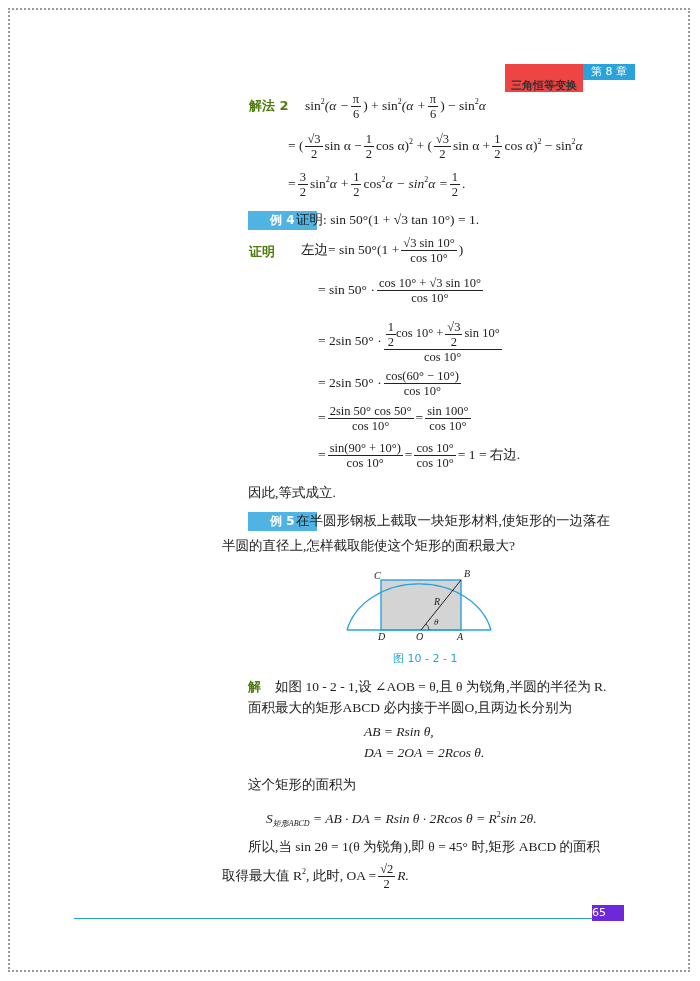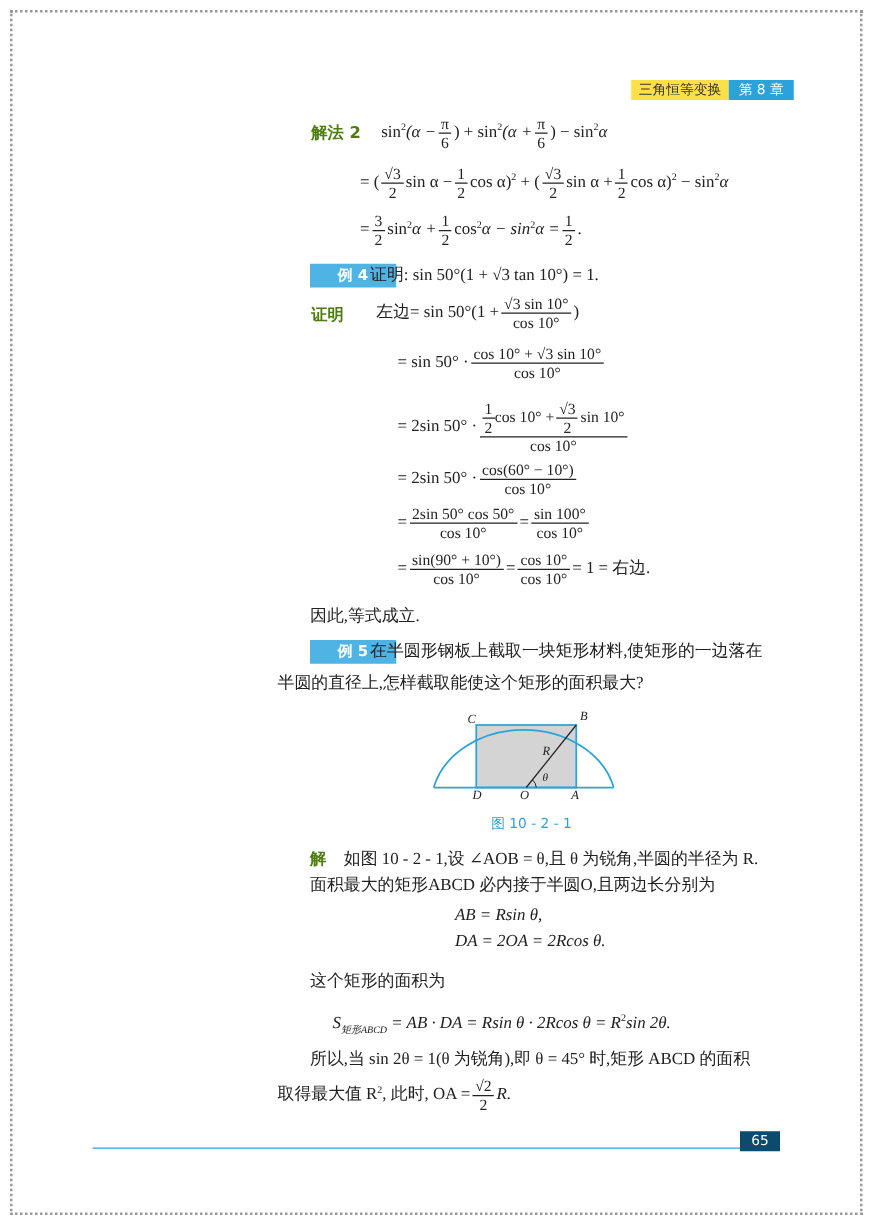--- a/index.html
+++ b/index.html
@@ -7,35 +7,35 @@
          font-family: "DejaVu Serif", "Liberation Serif", serif; color: #222; }
   .page-border { position: absolute; left: 8px; top: 8px; width: 682px; height: 964px;
                  border: 2px dotted #9a9a9a; box-sizing: border-box; }
   .abs { position: absolute; white-space: nowrap; }
   .serif { font-family: "Liberation Serif", "DejaVu Serif", serif; }
   .sans { font-family: "DejaVu Sans", "Liberation Sans", sans-serif; }
   .txt { font-size: 13.5px; line-height: 18px; }
   .it { font-style: italic; }
 
   .header-chapter { left: 505px; top: 64px; height: 16px; display: flex; align-items: stretch; font-size: 11px; }
-  .header-chapter .name { background: #fde047; color: #333; padding: 0 6px; line-height: 16px; }
+  .header-chapter .name { background: #ef4444; color: #333; padding: 14px 6px; line-height: 16px; font-weight: bold; }
   .header-chapter .num { background: #2aa3dc; color: #fff; padding: 0 8px; line-height: 16px; }
 
   .label-blue { color: #4d7c0f; font-weight: bold; font-size: 13px; }
   .label-box { background: #4fb3e3; color: #fff; font-size: 12px; padding: 1px 22px; font-weight: bold; }
 
   .frac { display: inline-flex; flex-direction: column; align-items: center; vertical-align: middle; margin: 0 2px; }
   .frac > span { display: block; line-height: 14px; font-size: 12.5px; padding: 0 2px; }
   .frac > .num { border-bottom: 1px solid #222; }
   .sup { font-size: 8px; vertical-align: super; }
   .sub { font-size: 8px; vertical-align: sub; }
 
   .footer-line { left: 74px; top: 918px; width: 528px; height: 1px; background: #2aa3dc; }
-  .page-num { left: 592px; top: 905px; width: 32px; height: 16px; background: #0c4a6e; color: #fff;
-              font-size: 11px; text-align: center; line-height: 16px; }
+  .page-num { left: 592px; top: 905px; width: 32px; height: 16px; background: #6d28d9; color: #fff;
+              font-size: 11px; line-height: 16px; }
 
   .figure { left: 345px; top: 560px; width: 150px; height: 80px; }
   .fig-caption { left: 393px; top: 651px; font-size: 11px; color: #2aa3dc; }
 </style>
 </head>
 <body>
 
 <div class="page-border"></div>
 
 <div class="abs header-chapter sans">

